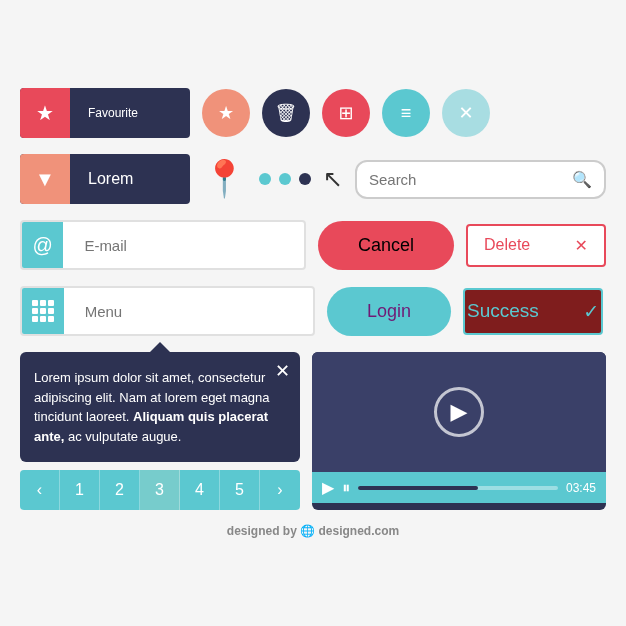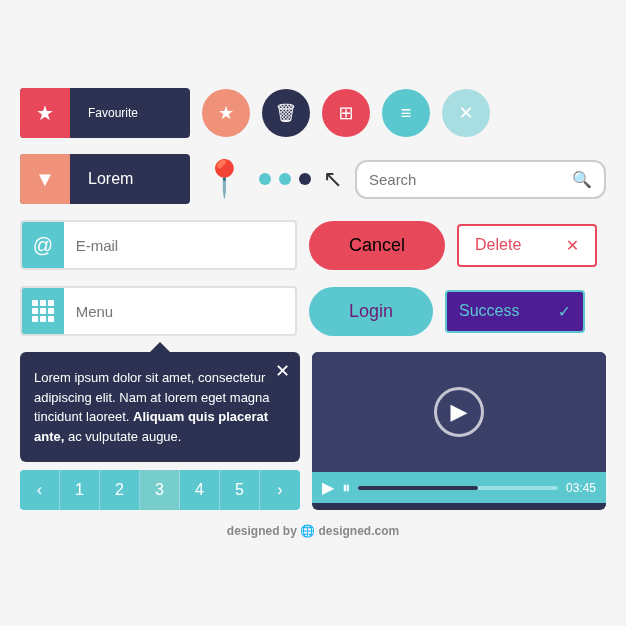--- a/index.html
+++ b/index.html
@@ -195,21 +195,21 @@
       height: 50px;
       display: flex;
       align-items: center;
       justify-content: center;
       font-size: 20px;
       color: white;
     }
     .input-with-icon input {
       border: none;
       outline: none;
-      padding: 0 12px;
+      padding: 0 21px;
       font-size: 15px;
       color: #4c1d95;
       background: transparent;
       width: 100%;
     }
 
     
     .btn-cancel {
       background: #e8495a;
       color: #000000;
@@ -249,24 +249,24 @@
       cursor: pointer;
       font-weight: 400;
     }
 
     
     .btn-success {
       display: flex;
       align-items: center;
       border: 2px solid #5bc8d0;
       border-radius: 4px;
-      padding: 10px 12px;
-      background: #4c1d95;
+      padding: 10px 2px;
+      background: #7f1d1d;
       color: #5bc8d0;
-      font-size: 16px;
+      font-size: 19px;
       cursor: pointer;
       gap: 16px;
       min-width: 140px;
       justify-content: space-between;
     }
 
     
     .bottom-section {
       display: flex;
       gap: 12px;

